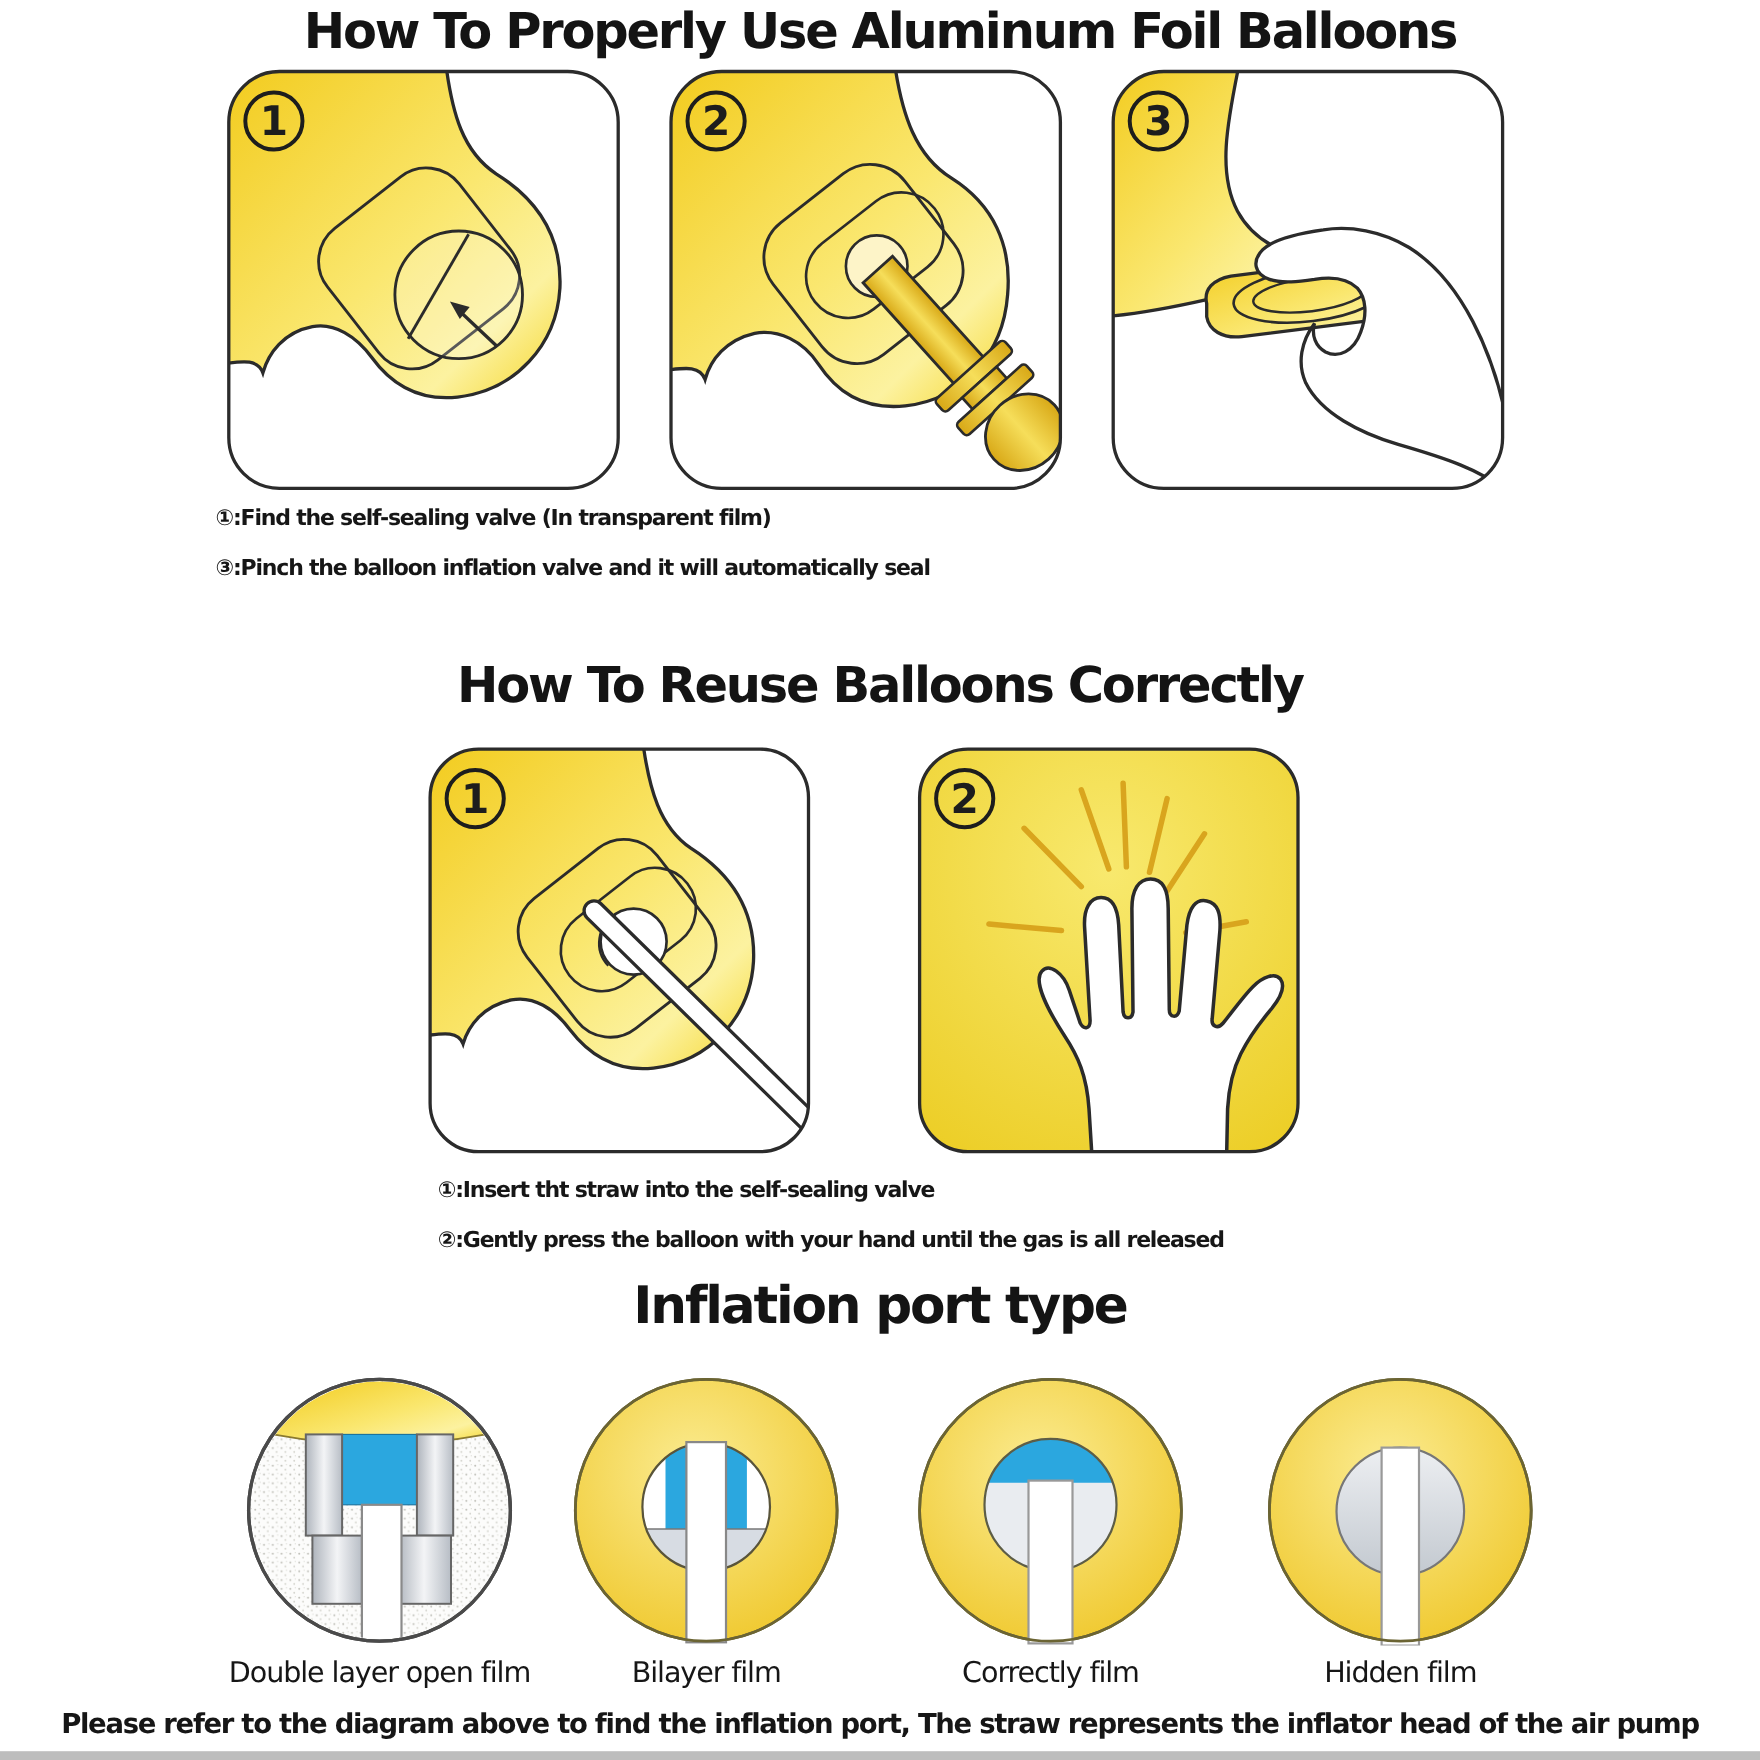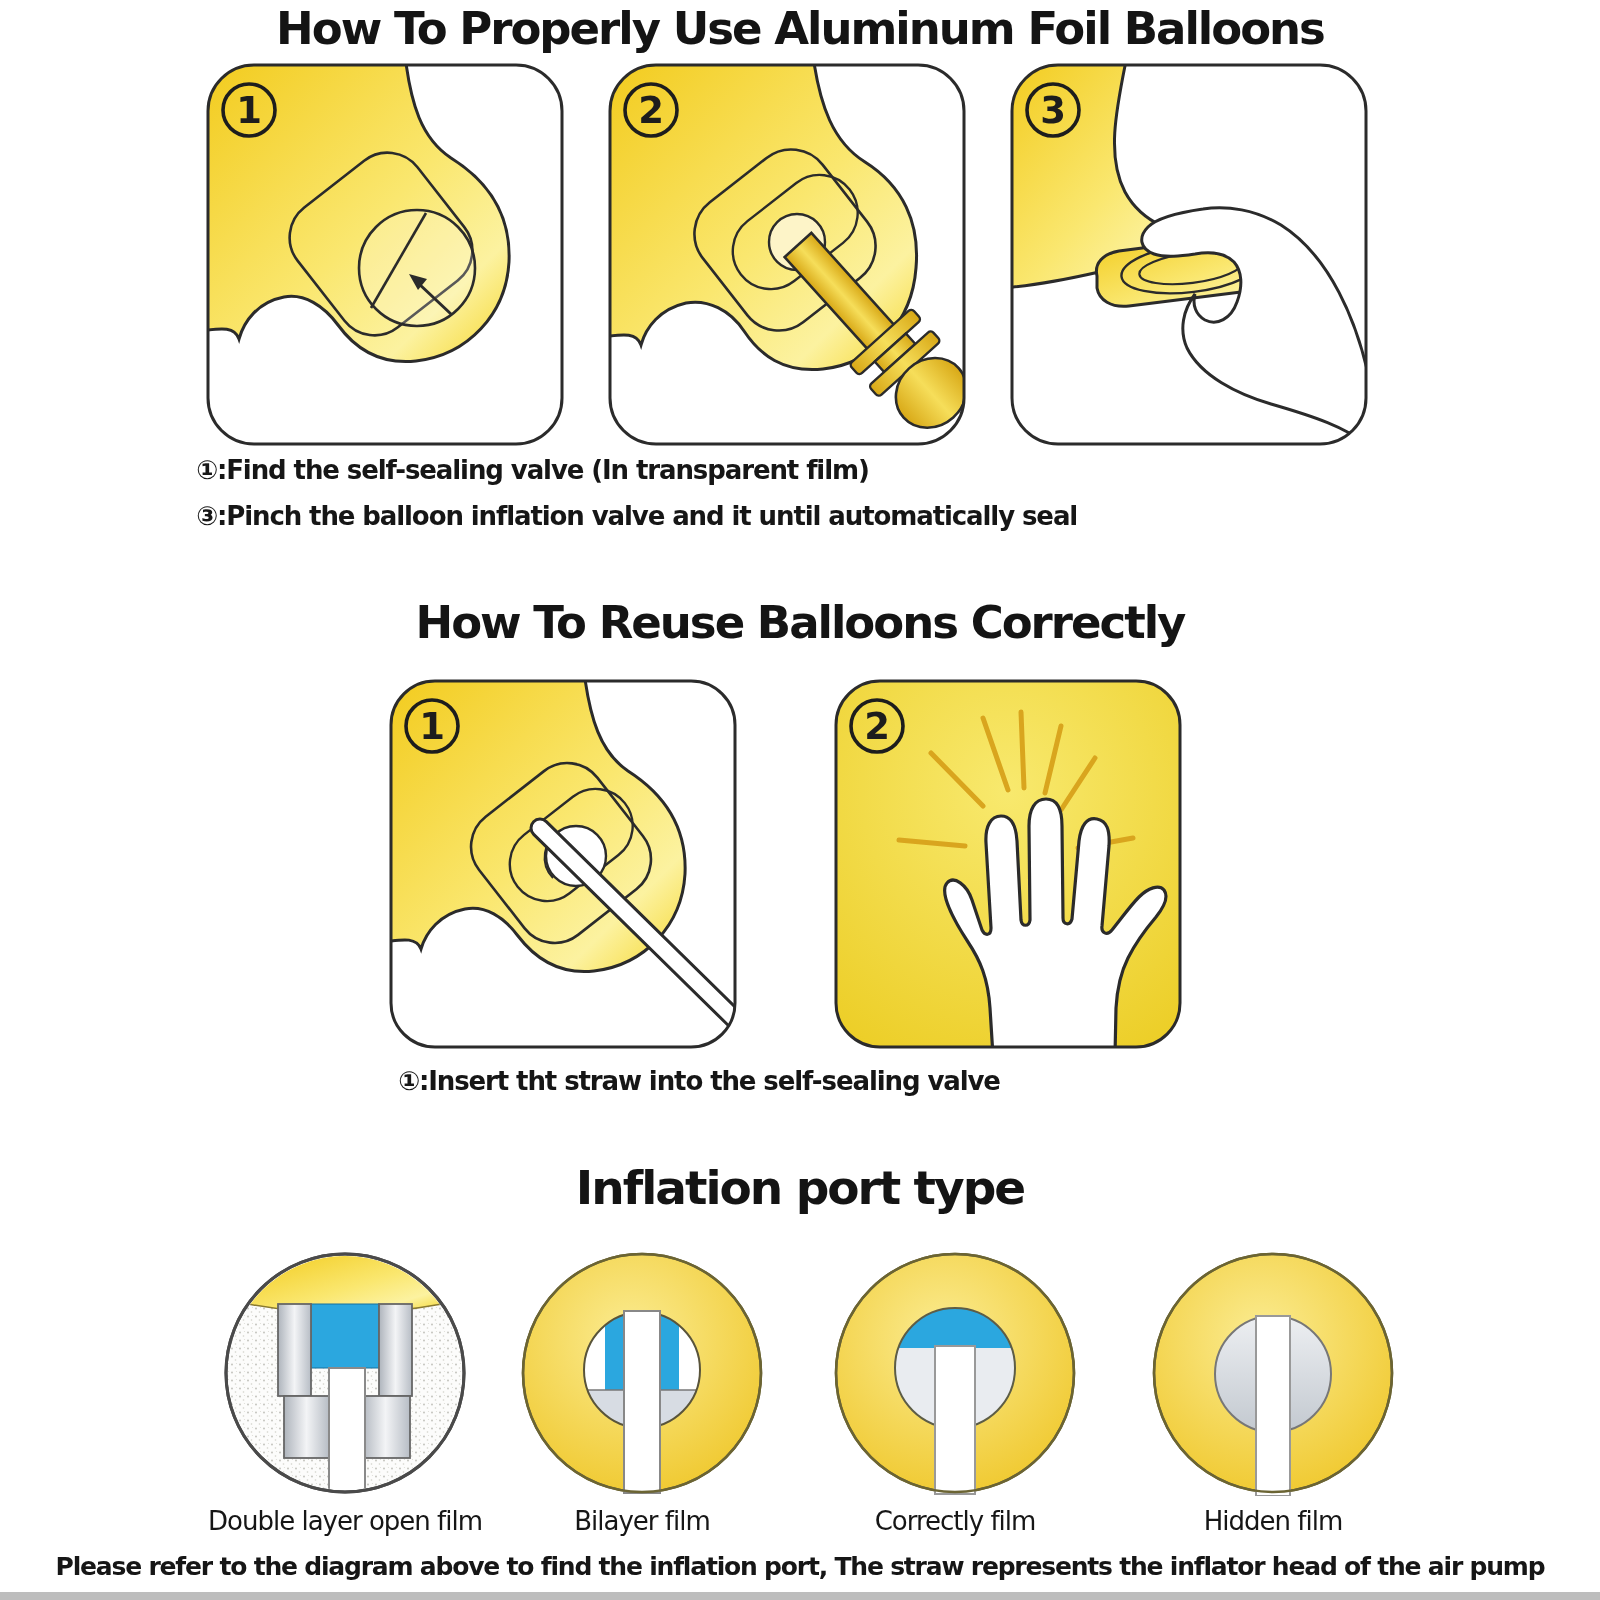--- a/index.html
+++ b/index.html
@@ -11,21 +11,21 @@
   .title {
     position:absolute; left:0; width:1600px; text-align:center;
     font-weight:bold; letter-spacing:-2px; color:#141414; margin:0;
   }
   .t1 { top:2px;    font-size:45px;text-align:center; }
   .t2 { top:596px;  font-size:45px; }
   .t3 { top:1160px; font-size:47px; }
   .row { position:absolute; display:flex; }
   .row1 { left:205px; top:62px;  gap:42px; }
   .row2 { left:388px; top:678px; gap:95px; }
-  .steps { position:absolute; font-weight:bold; letter-spacing:-1.1px; font-size:26px; color:#161616; }
+  .steps { position:absolute; font-weight:bold; letter-spacing:-1.1px; font-size:20px; color:#161616; }
   .steps div { height:46px; line-height:46px; white-space:nowrap; }
   .s1 { left:196px; top:447px; }
   .s2 { left:388px; top:1058px;margin-left:10px; }
   .port { position:absolute; top:1250px; }
   .port-label {
     position:absolute; top:1506px; transform:translateX(-50%);
     font-weight:normal; font-size:26px; letter-spacing:-1px; white-space:nowrap; color:#161616;
   }
   .footnote {
     position:absolute; top:1552px; left:0; width:1600px; text-align:center;
@@ -151,21 +151,21 @@
       <rect x="3" y="3" width="354" height="379" rx="46" fill="none" stroke="#2b2b2b" stroke-width="3"></rect>
       <g>
         <circle cx="44" cy="48" r="26" fill="none" stroke="#1d1d1d" stroke-width="3.6"></circle>
         <text class="badge-num" x="44" y="61" text-anchor="middle">3</text>
       </g>
     </svg>
   </div>
 
   <div class="steps s1">
     <div>①:Find the self-sealing valve (In transparent film)</div>
-    <div>③:Pinch the balloon inflation valve and it until automatically seal</div>
+    <div>③:Pinch the balloon inflation valve and it will automatically seal</div>
   </div>
 
   <h2 class="title t2">How To Reuse Balloons Correctly</h2>
 
   <div class="row row2">
 
     <svg width="350" height="372" viewBox="0 0 350 372">
       <defs>
           <clipPath id="pcD">
             <rect x="3" y="3" width="344" height="366" rx="44"></rect>
@@ -213,20 +213,21 @@
       <rect x="3" y="3" width="344" height="366" rx="44" fill="none" stroke="#2b2b2b" stroke-width="3"></rect>
       <g>
         <circle cx="44" cy="48" r="26" fill="none" stroke="#1d1d1d" stroke-width="3.6"></circle>
         <text class="badge-num" x="44" y="61" text-anchor="middle">2</text>
       </g>
     </svg>
   </div>
 
   <div class="steps s2">
     <div>①:Insert tht straw into the self-sealing valve</div>
+    <div>②:Gently press the balloon with your hand until the gas is all released</div>
   </div>
 
   <h2 class="title t3">Inflation port type</h2>
 
   <svg class="port" style="left:222px" width="246" height="246" viewBox="0 0 246 246">
     <defs>
         <clipPath id="cc1">
           <circle cx="123" cy="123" r="117"></circle>
         </clipPath>
       </defs>

